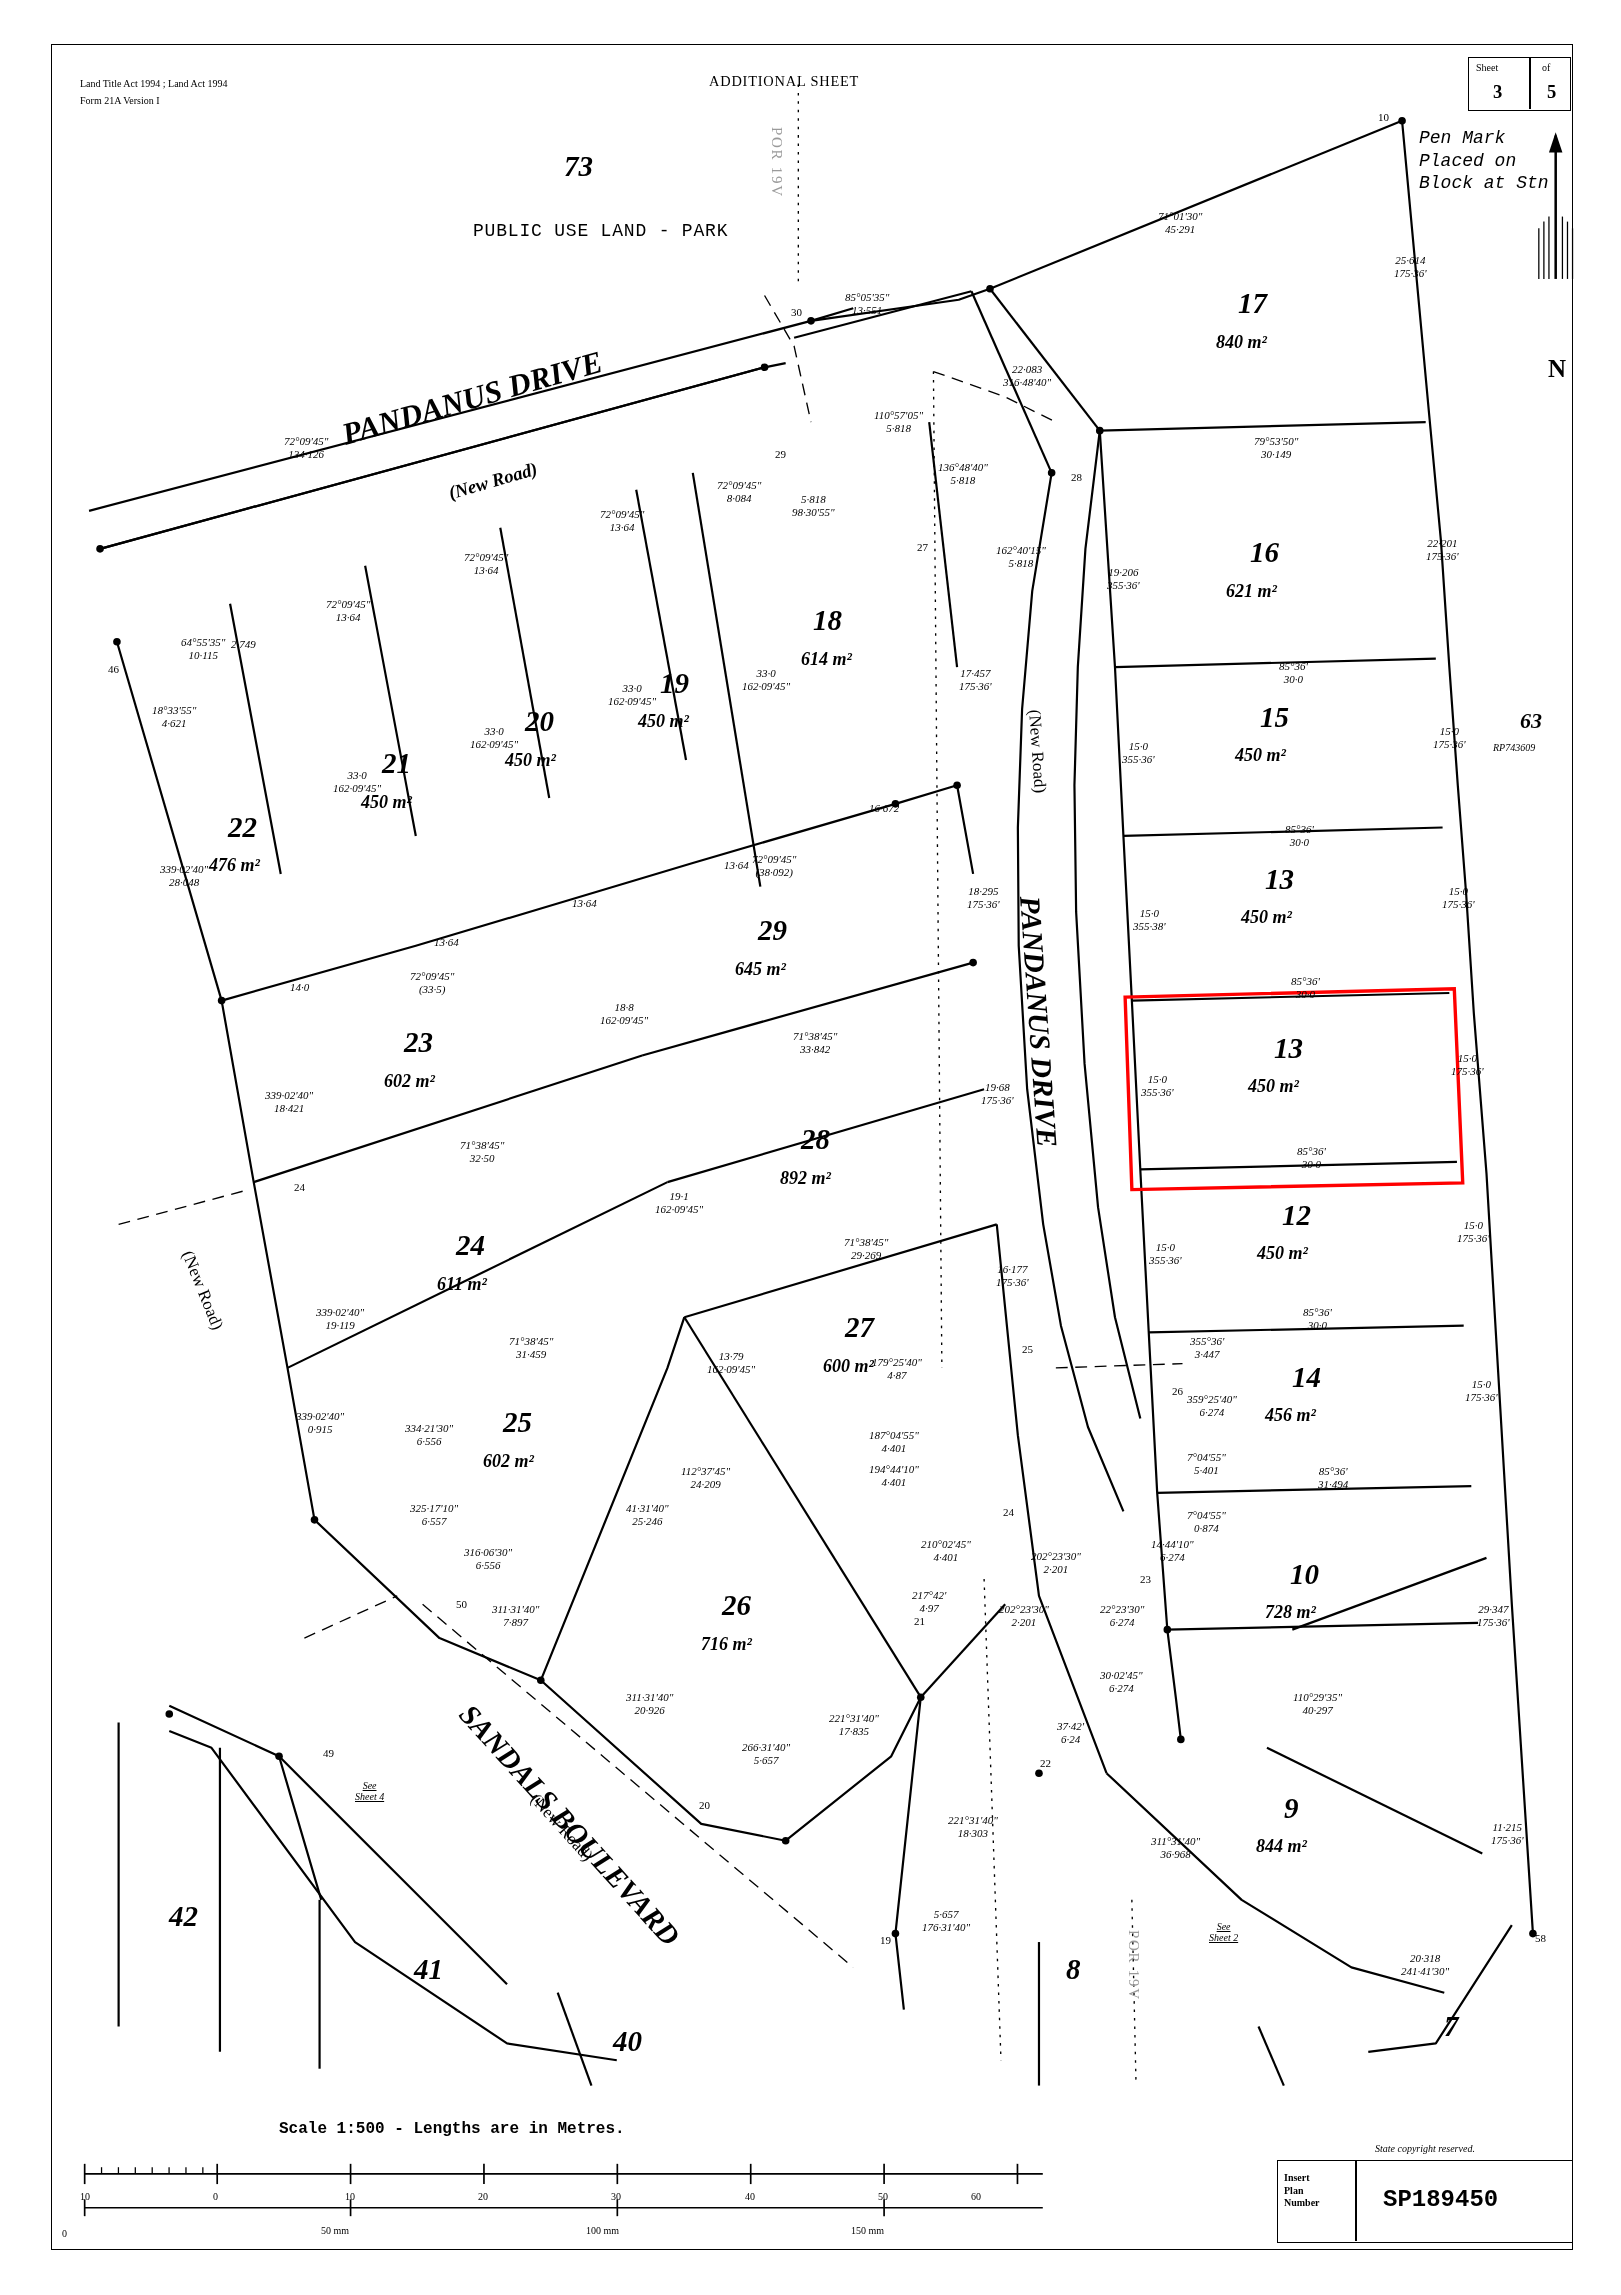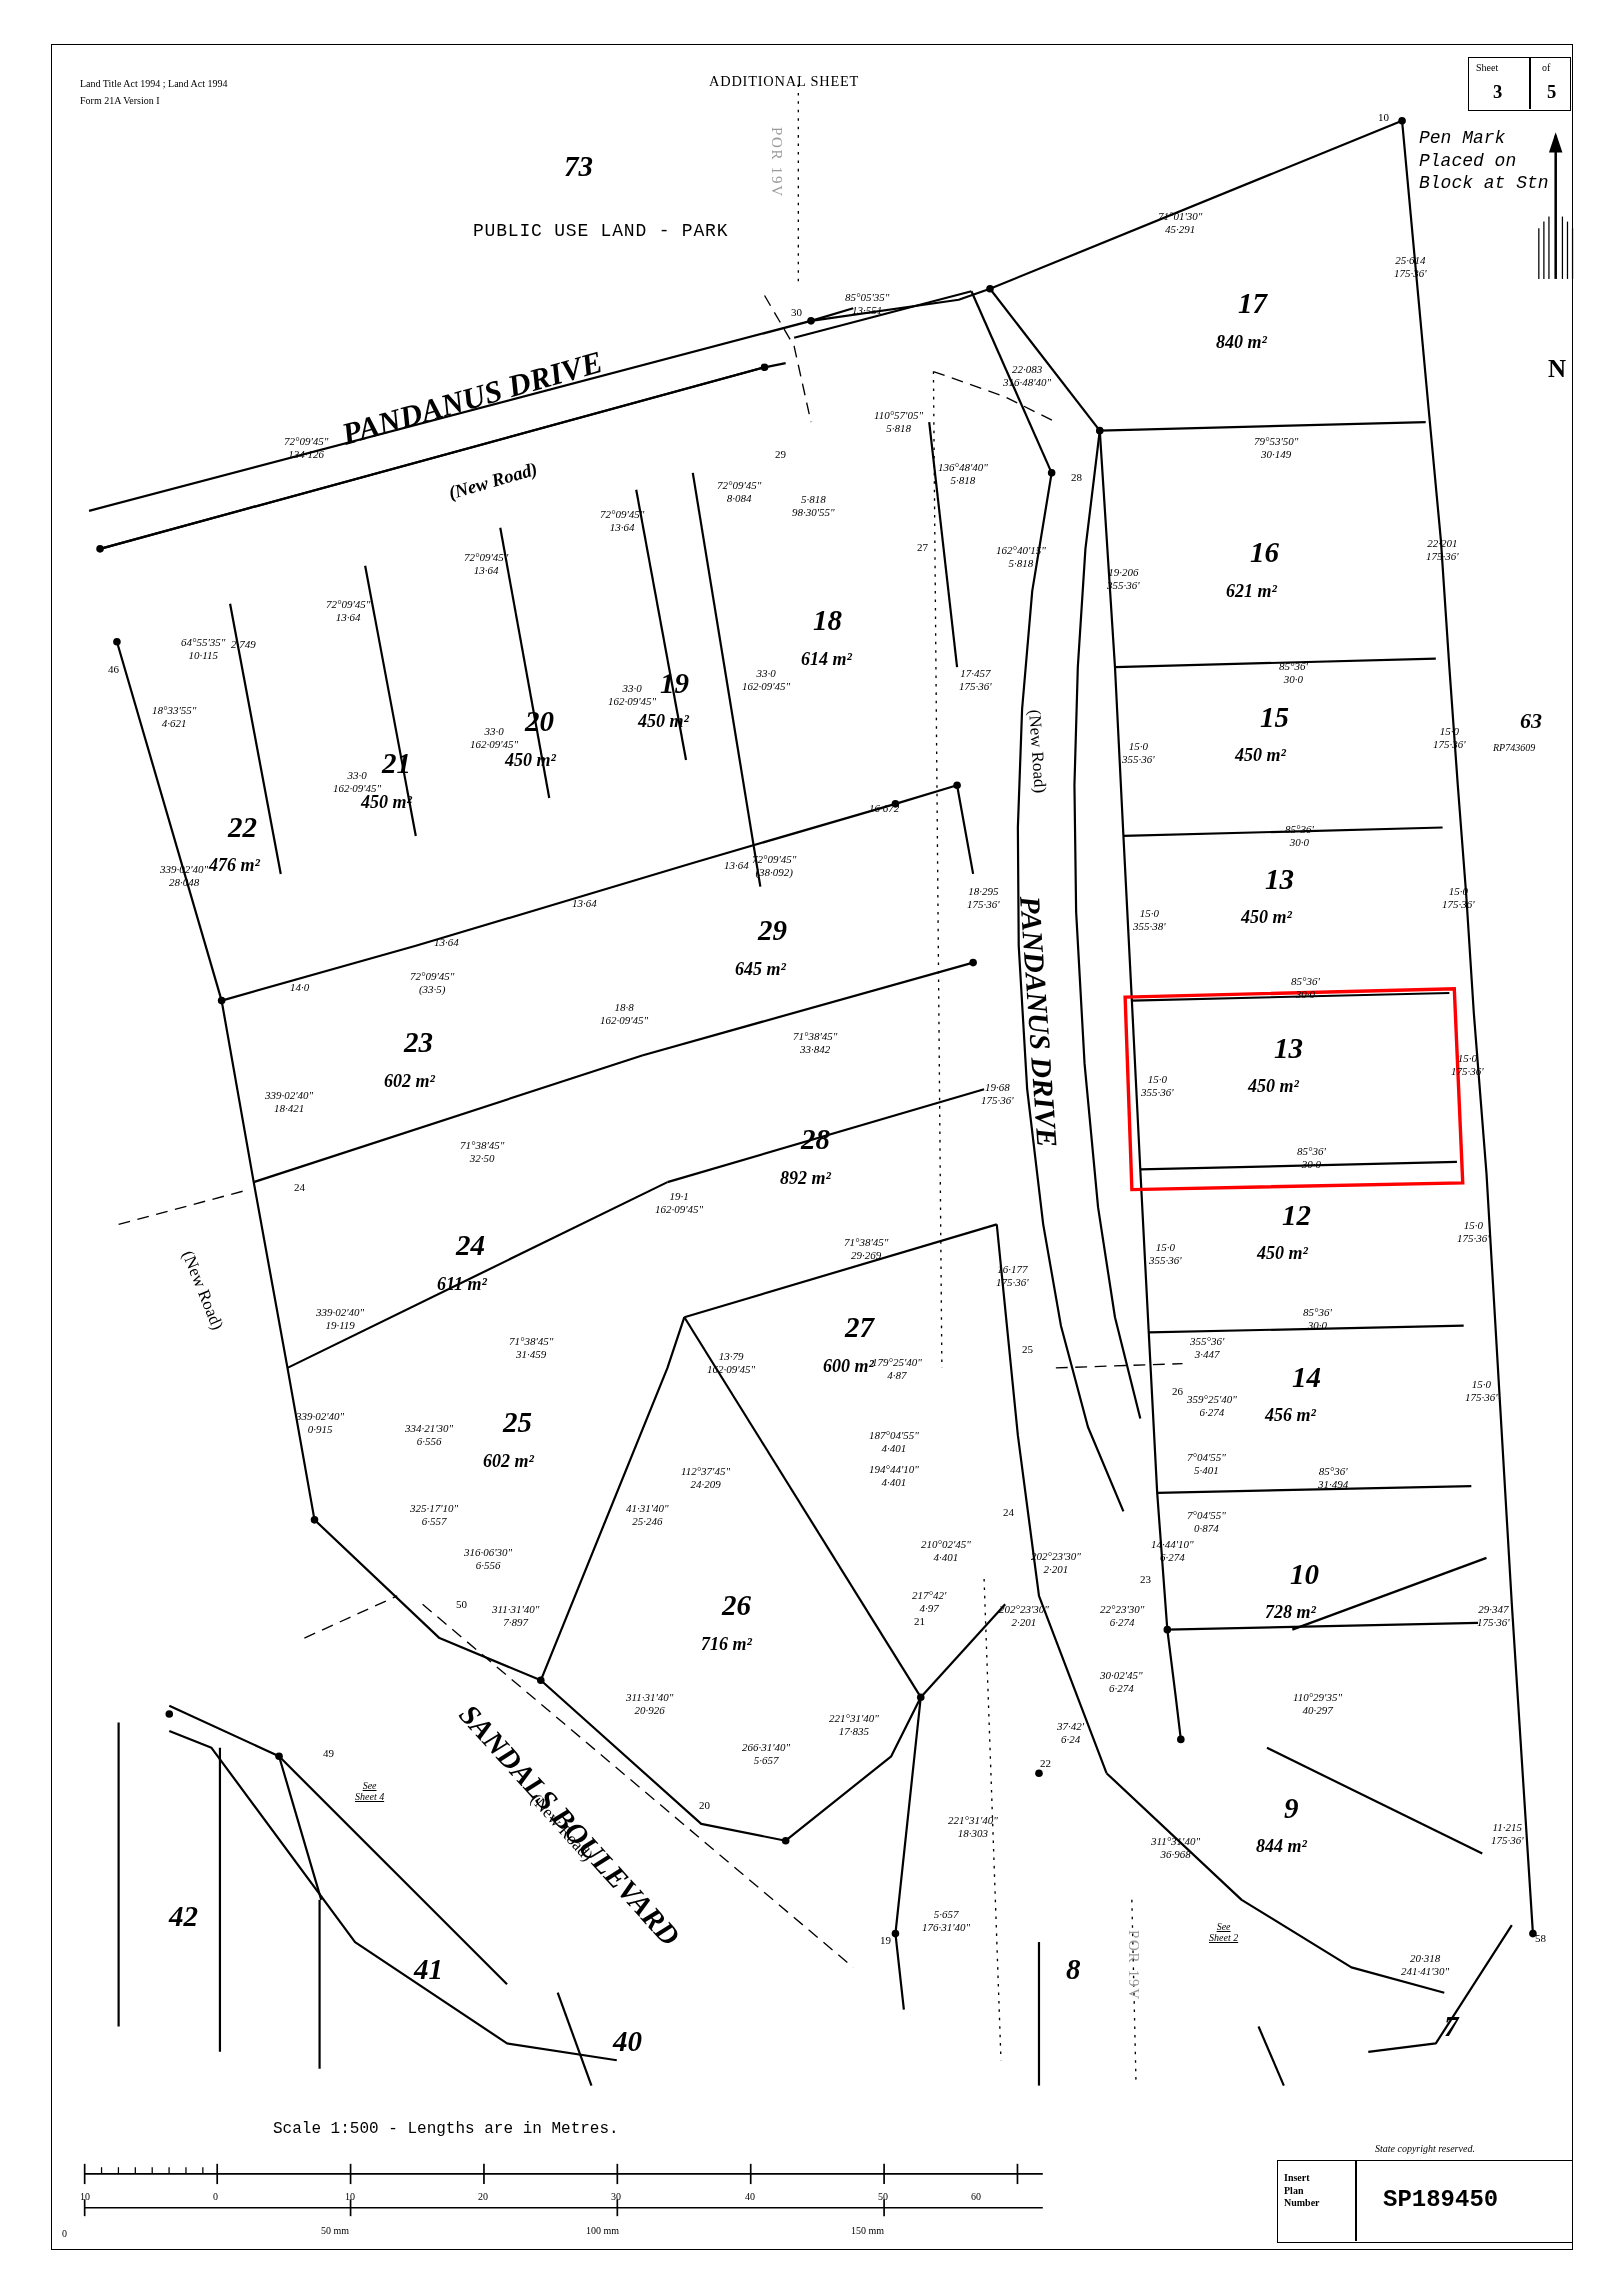--- a/index.html
+++ b/index.html
@@ -651,21 +651,21 @@
     <div class="txt stn" style="left:880px;top:1934px;">19</div>
     <div class="txt stn" style="left:914px;top:1615px;">21</div>
     <div class="txt stn" style="left:1003px;top:1506px;">24</div>
     <div class="txt stn" style="left:1140px;top:1573px;">23</div>
     <div class="txt stn" style="left:1040px;top:1757px;">22</div>
     <div class="txt stn" style="left:1172px;top:1385px;">26</div>
     <div class="txt stn" style="left:1022px;top:1343px;">25</div>
     <div class="txt stn" style="left:1535px;top:1932px;">58</div>
   </div>
 
-  <div class="txt" style="left:273px;top:2120px;font-weight:normal;font-size:16px;font-family:'Liberation Mono',monospace;">Scale 1:500 - Lengths are in Metres.</div>
+  <div class="txt" style="left:279px;top:2120px;font-weight:bold;font-size:16px;font-family:'Liberation Mono',monospace;">Scale 1:500 - Lengths are in Metres.</div>
 
   <svg width="1013" height="76" style="left:72px;top:2152px;" viewBox="0 0 1200 90">
     <line x1="15" y1="26" x2="1150" y2="26" stroke="#000" stroke-width="2"></line>
     <g stroke="#000" stroke-width="2">
       <line x1="15" y1="14" x2="15" y2="38"></line>
       <line x1="172" y1="14" x2="172" y2="38"></line>
       <line x1="330" y1="14" x2="330" y2="38"></line>
       <line x1="488" y1="14" x2="488" y2="38"></line>
       <line x1="646" y1="14" x2="646" y2="38"></line>
       <line x1="804" y1="14" x2="804" y2="38"></line>

